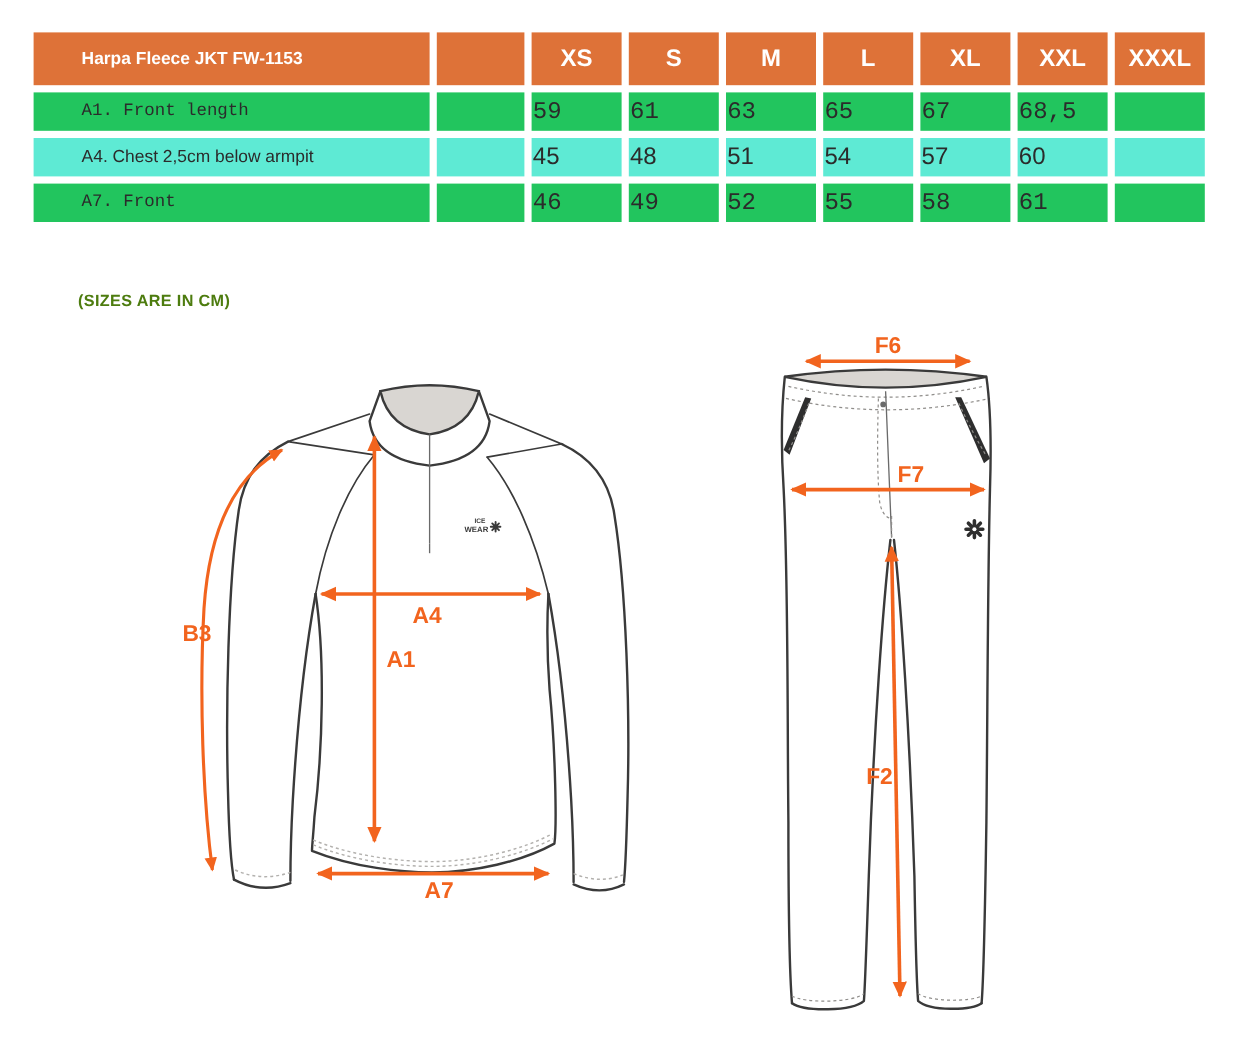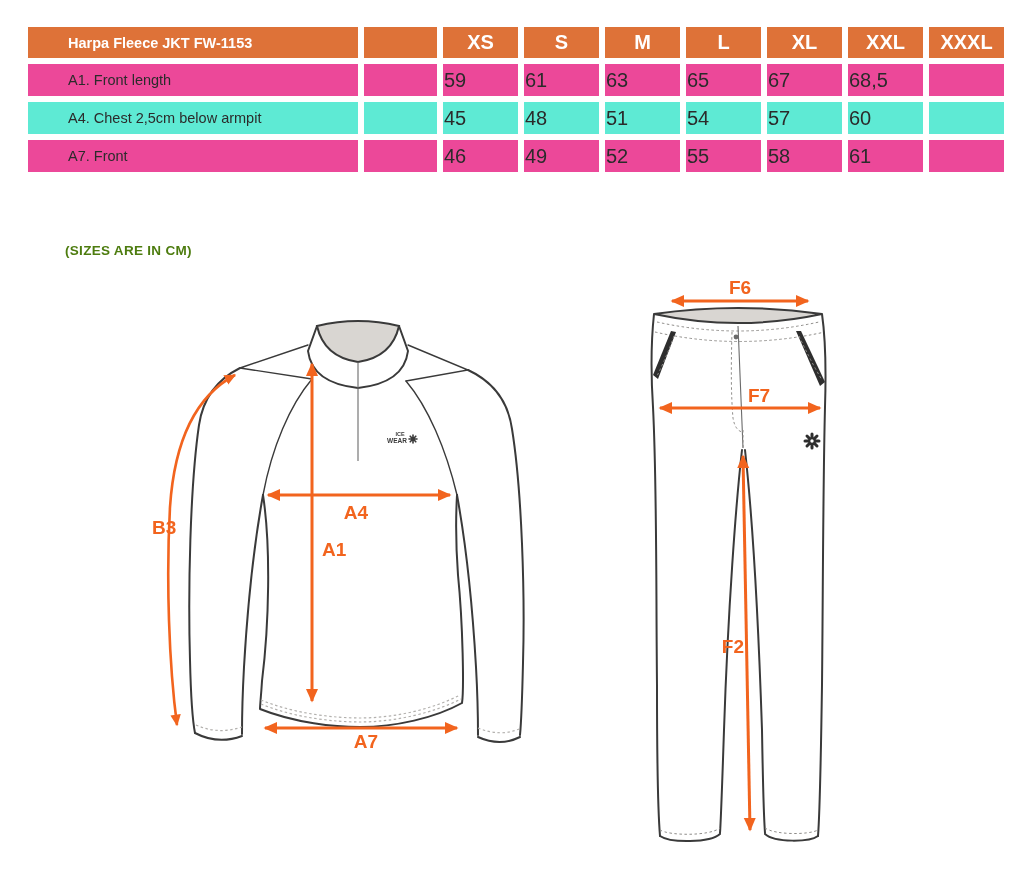--- a/index.html
+++ b/index.html
@@ -2,24 +2,24 @@
 <html><head>
 <meta charset="utf-8">
 <style>
   html,body{margin:0;padding:0;background:#ffffff;}
   #page{position:relative;width:1031px;height:886px;background:#ffffff;overflow:hidden;
         font-family:"Liberation Sans",sans-serif;color:#2b2b2b;}
 
   
   table.size-table{position:absolute;left:22px;top:21px;border-collapse:separate;border-spacing:6px;}
   table.size-table th, table.size-table td{font-size:20px;box-sizing:border-box;}
-  table.size-table th{background:#de7238;color:#ffffff;height:31px;font-weight:bold;text-align:center;}
+  table.size-table th{background:#de7238;color:#ffffff;height:44px;font-weight:bold;text-align:center;}
   table.size-table th.title-cell{text-align:left;padding-left:40px;font-size:14.5px;}
   table.size-table td{height:32px;}
-  table.size-table tr.row-a td{background:#ec4899;}
+  table.size-table tr.row-a td{background:#22c55e;font-family:Liberation Mono, monospace;}
   table.size-table tr.row-b td{background:#5eead4;}
   table.size-table td.label-cell{text-align:left;padding-left:40px;font-size:14.5px;}
   .c-label{width:330px;} .c-gap{width:73px;} .c-size{width:75px;}
 
   
   .note{position:absolute;left:65px;top:243px;color:#4d7c0f;font-size:13.5px;font-weight:600;letter-spacing:.3px;}
 
   
   svg text.meas{font-family:"Liberation Sans",sans-serif;font-weight:bold;fill:#f2641e;font-size:19px;}
   svg text.logo{font-family:"Liberation Sans",sans-serif;font-weight:bold;fill:#3a3a3a;}

